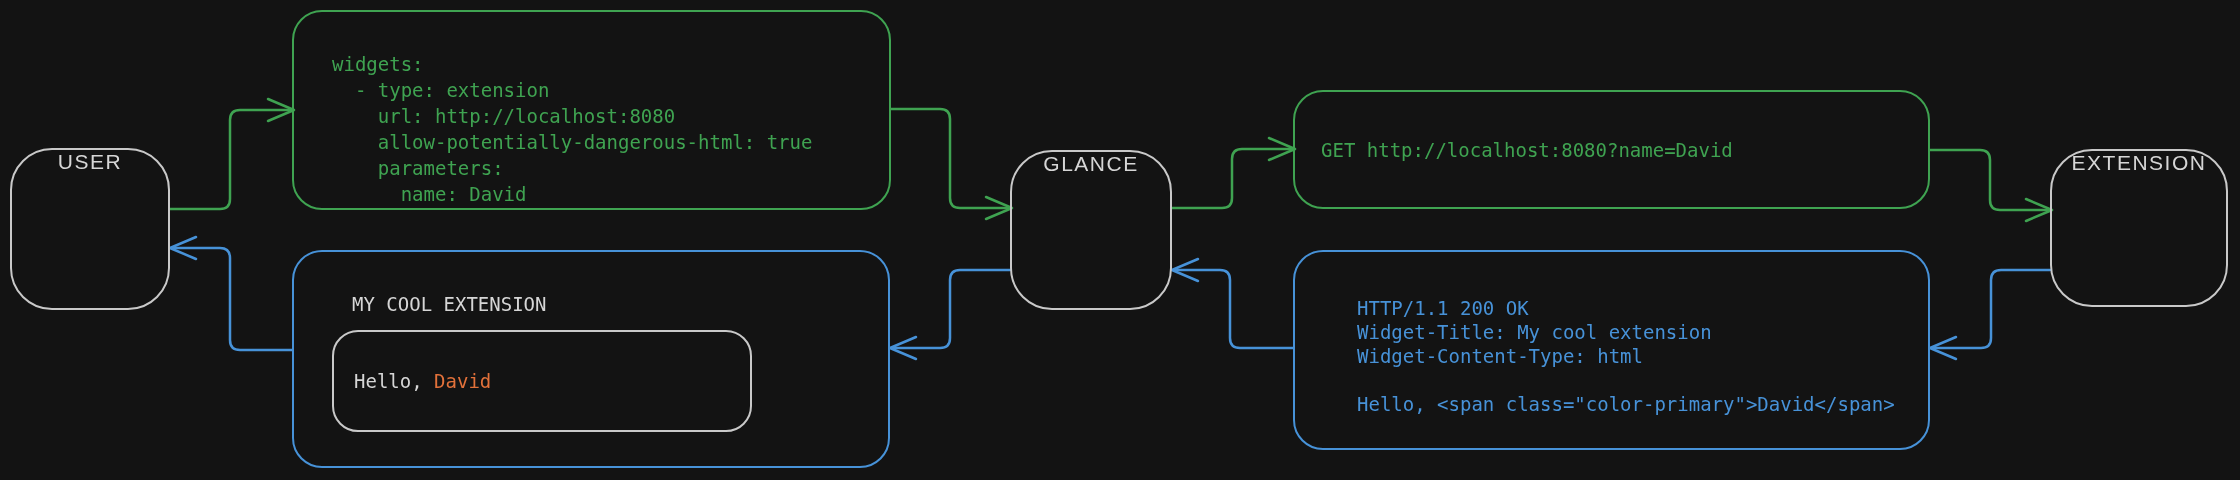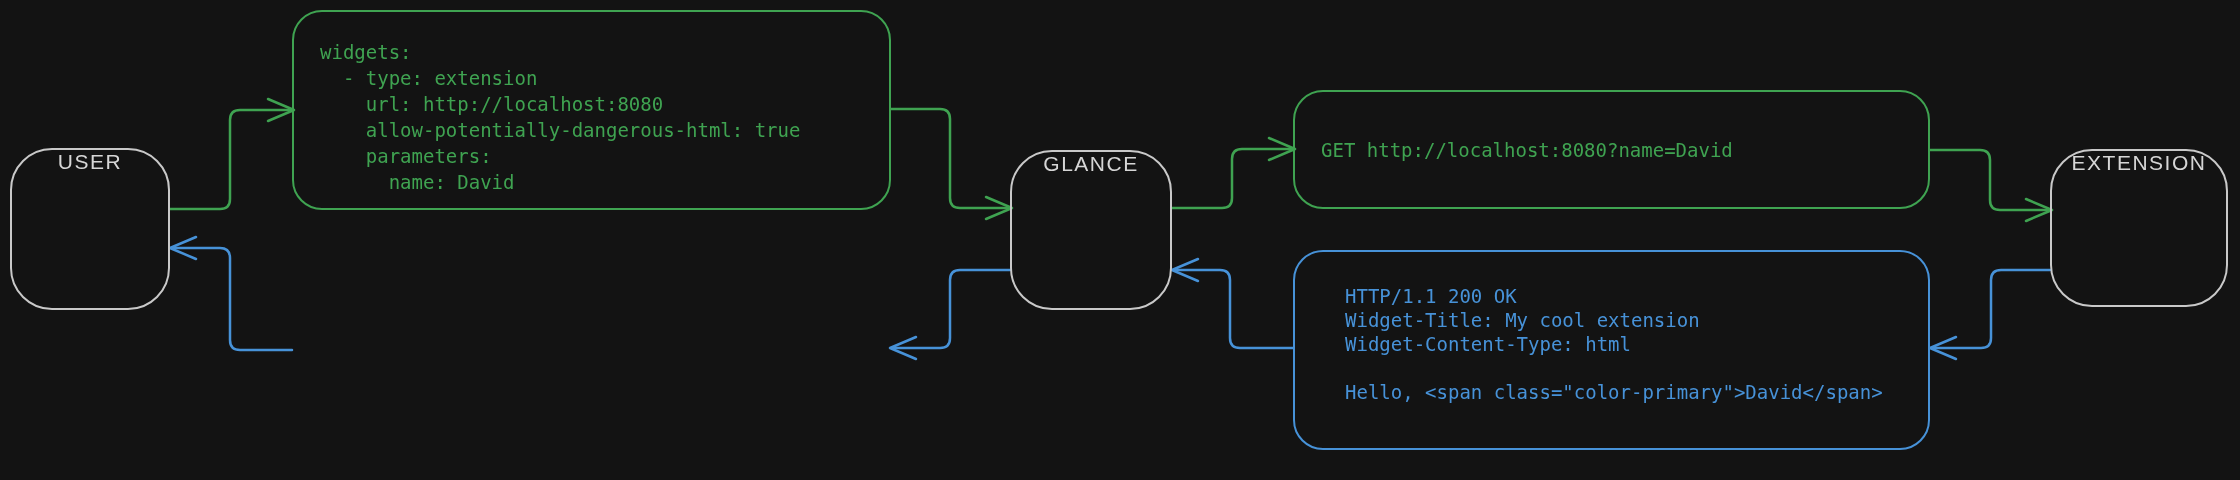--- a/index.html
+++ b/index.html
@@ -26,21 +26,21 @@
     border:2.5px solid var(--node-border);border-radius:42px;
     display:flex;align-items:flex-start;justify-content:center;
     color:var(--text-light);
     font-family:"Liberation Sans",sans-serif;
     font-size:21px;letter-spacing:1.5px;
   }
   .codebox{position:absolute;box-sizing:border-box;border:2.5px solid;border-radius:30px;}
   .codebox.green{border-color:var(--green);color:var(--green);}
   .codebox.blue{border-color:var(--blue);color:var(--blue);}
   .codebox pre{
-    margin:0;font-family:"DejaVu Sans Mono",monospace;
+    margin:12px;font-family:"DejaVu Sans Mono",monospace;
     font-size:19px;line-height:26px;
   }
   .config-box pre{padding:27px 0 0 26px;}
   .get-box{display:flex;align-items:center;padding-left:26px;font-size:19px;}
   .response-box pre{padding:32px 0 0 50px;line-height:24px;}
   .widget-title{
     position:absolute;left:58px;top:41px;
     color:var(--text-light);font-size:19px;line-height:22px;
   }
   .widget-frame{
@@ -103,14 +103,20 @@
   </div>
 
   <div class="codebox blue response-box" style="left:1293px;top:250px;width:637px;height:200px;">
     <pre>HTTP/1.1 200 OK
 Widget-Title: My cool extension
 Widget-Content-Type: html
 
 Hello, &lt;span class="color-primary"&gt;David&lt;/span&gt;</pre>
   </div>
 
+  <div class="codebox blue" style="left:292px;top:250px;width:598px;height:218px;">
+    <div class="widget-title">MY COOL EXTENSION</div>
+    <div class="widget-frame">
+      <span><span>Hello, </span><span class="name-highlight">David</span></span>
+    </div>
+  </div>
 
 </div>
 
 </body></html>

